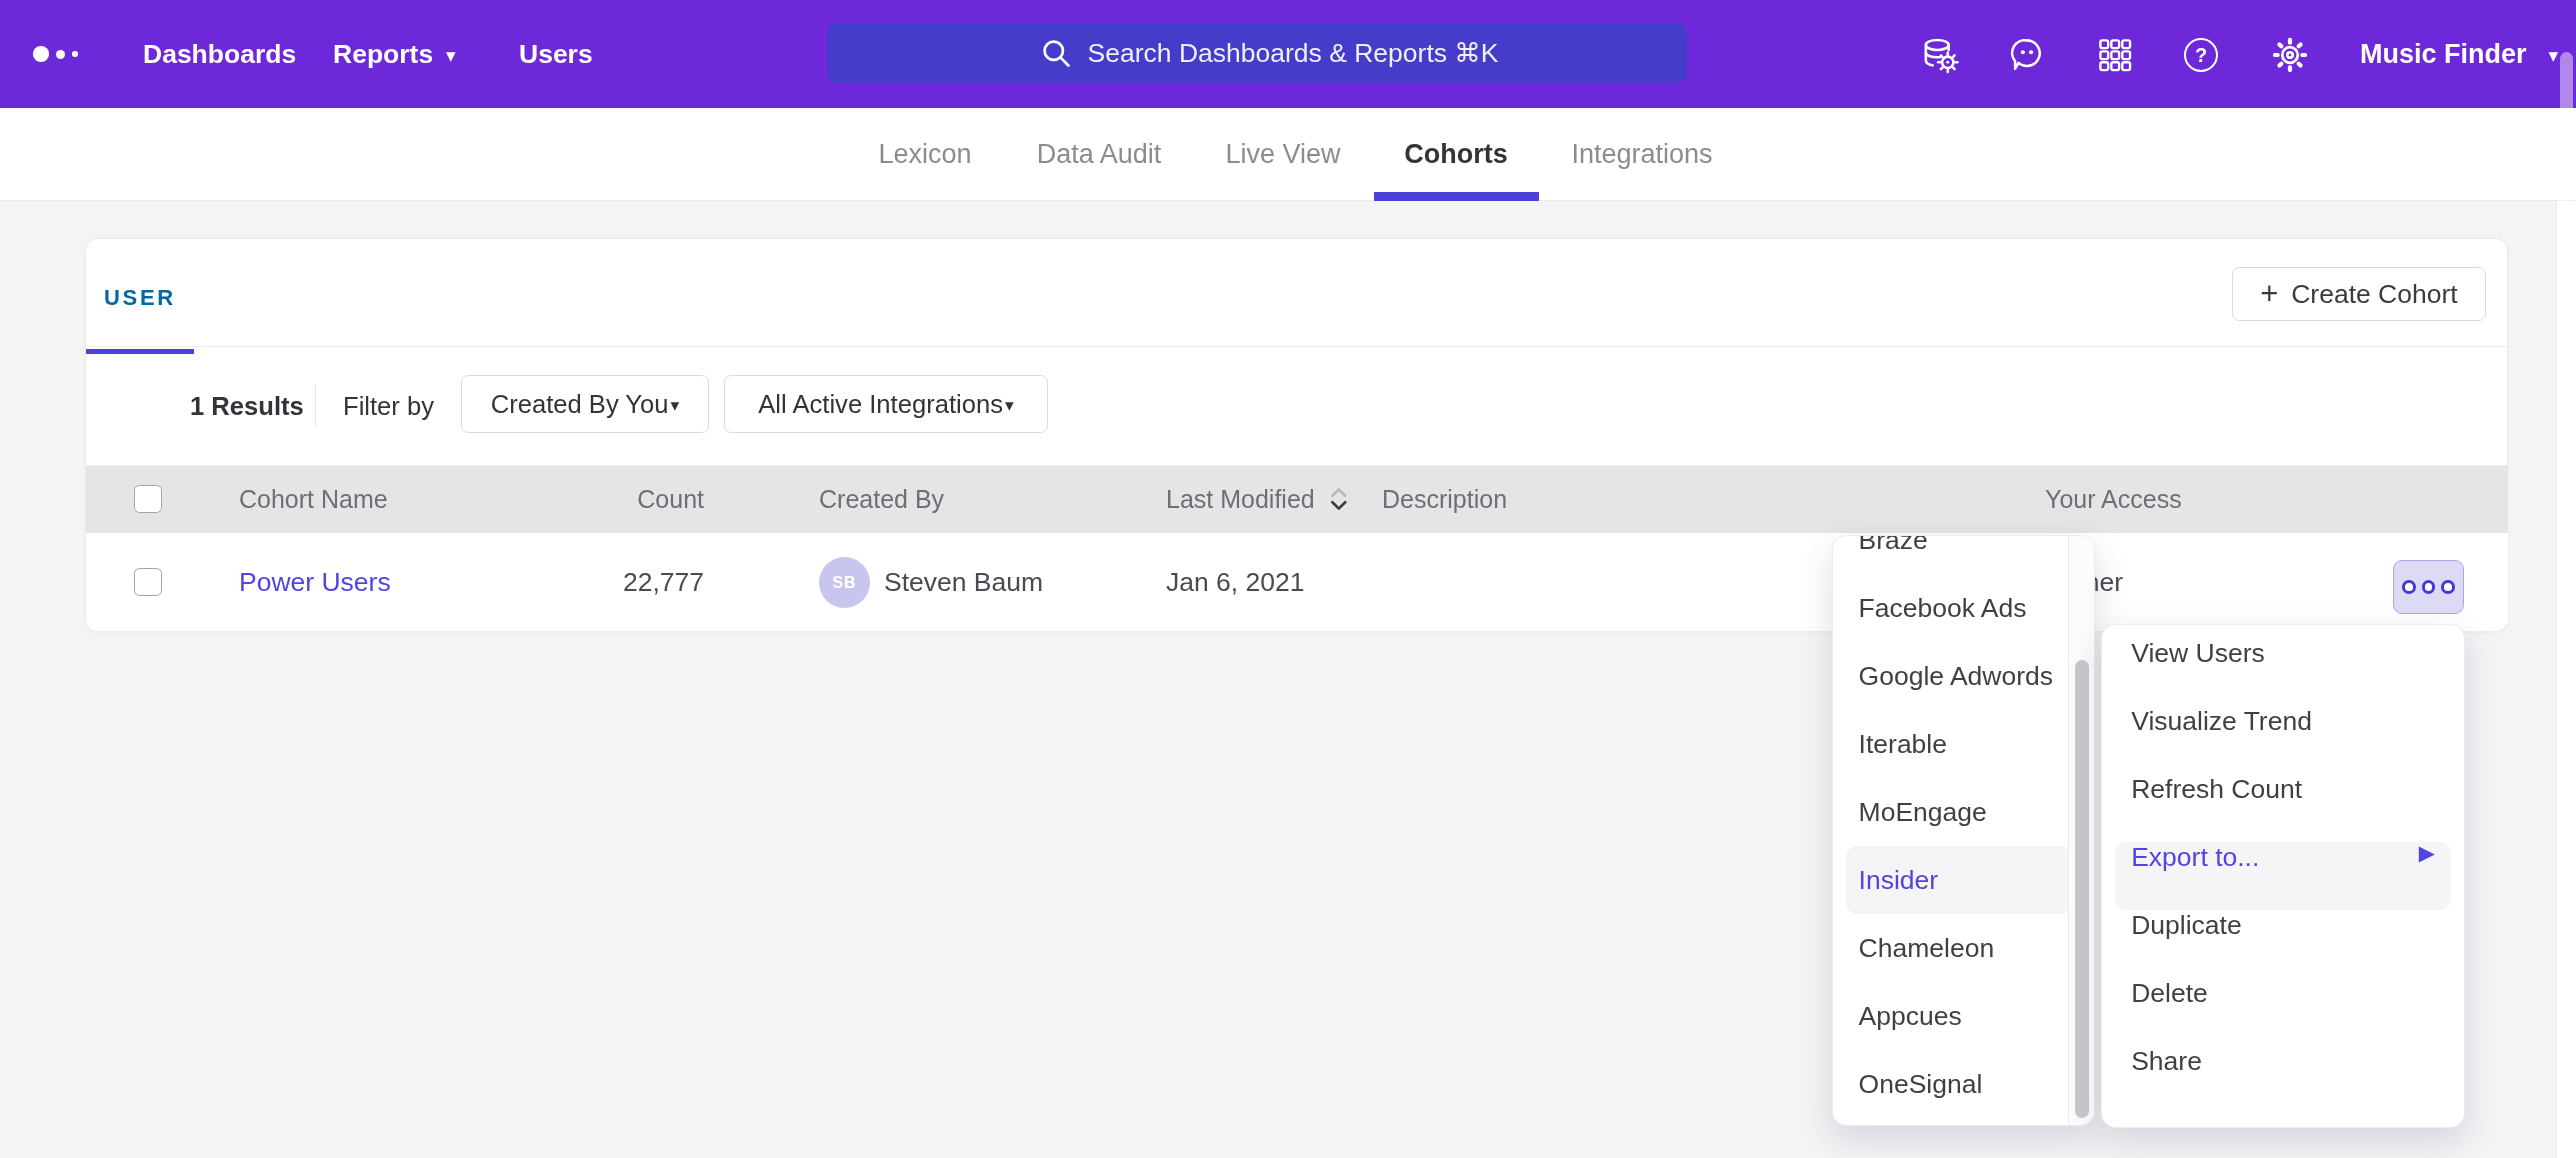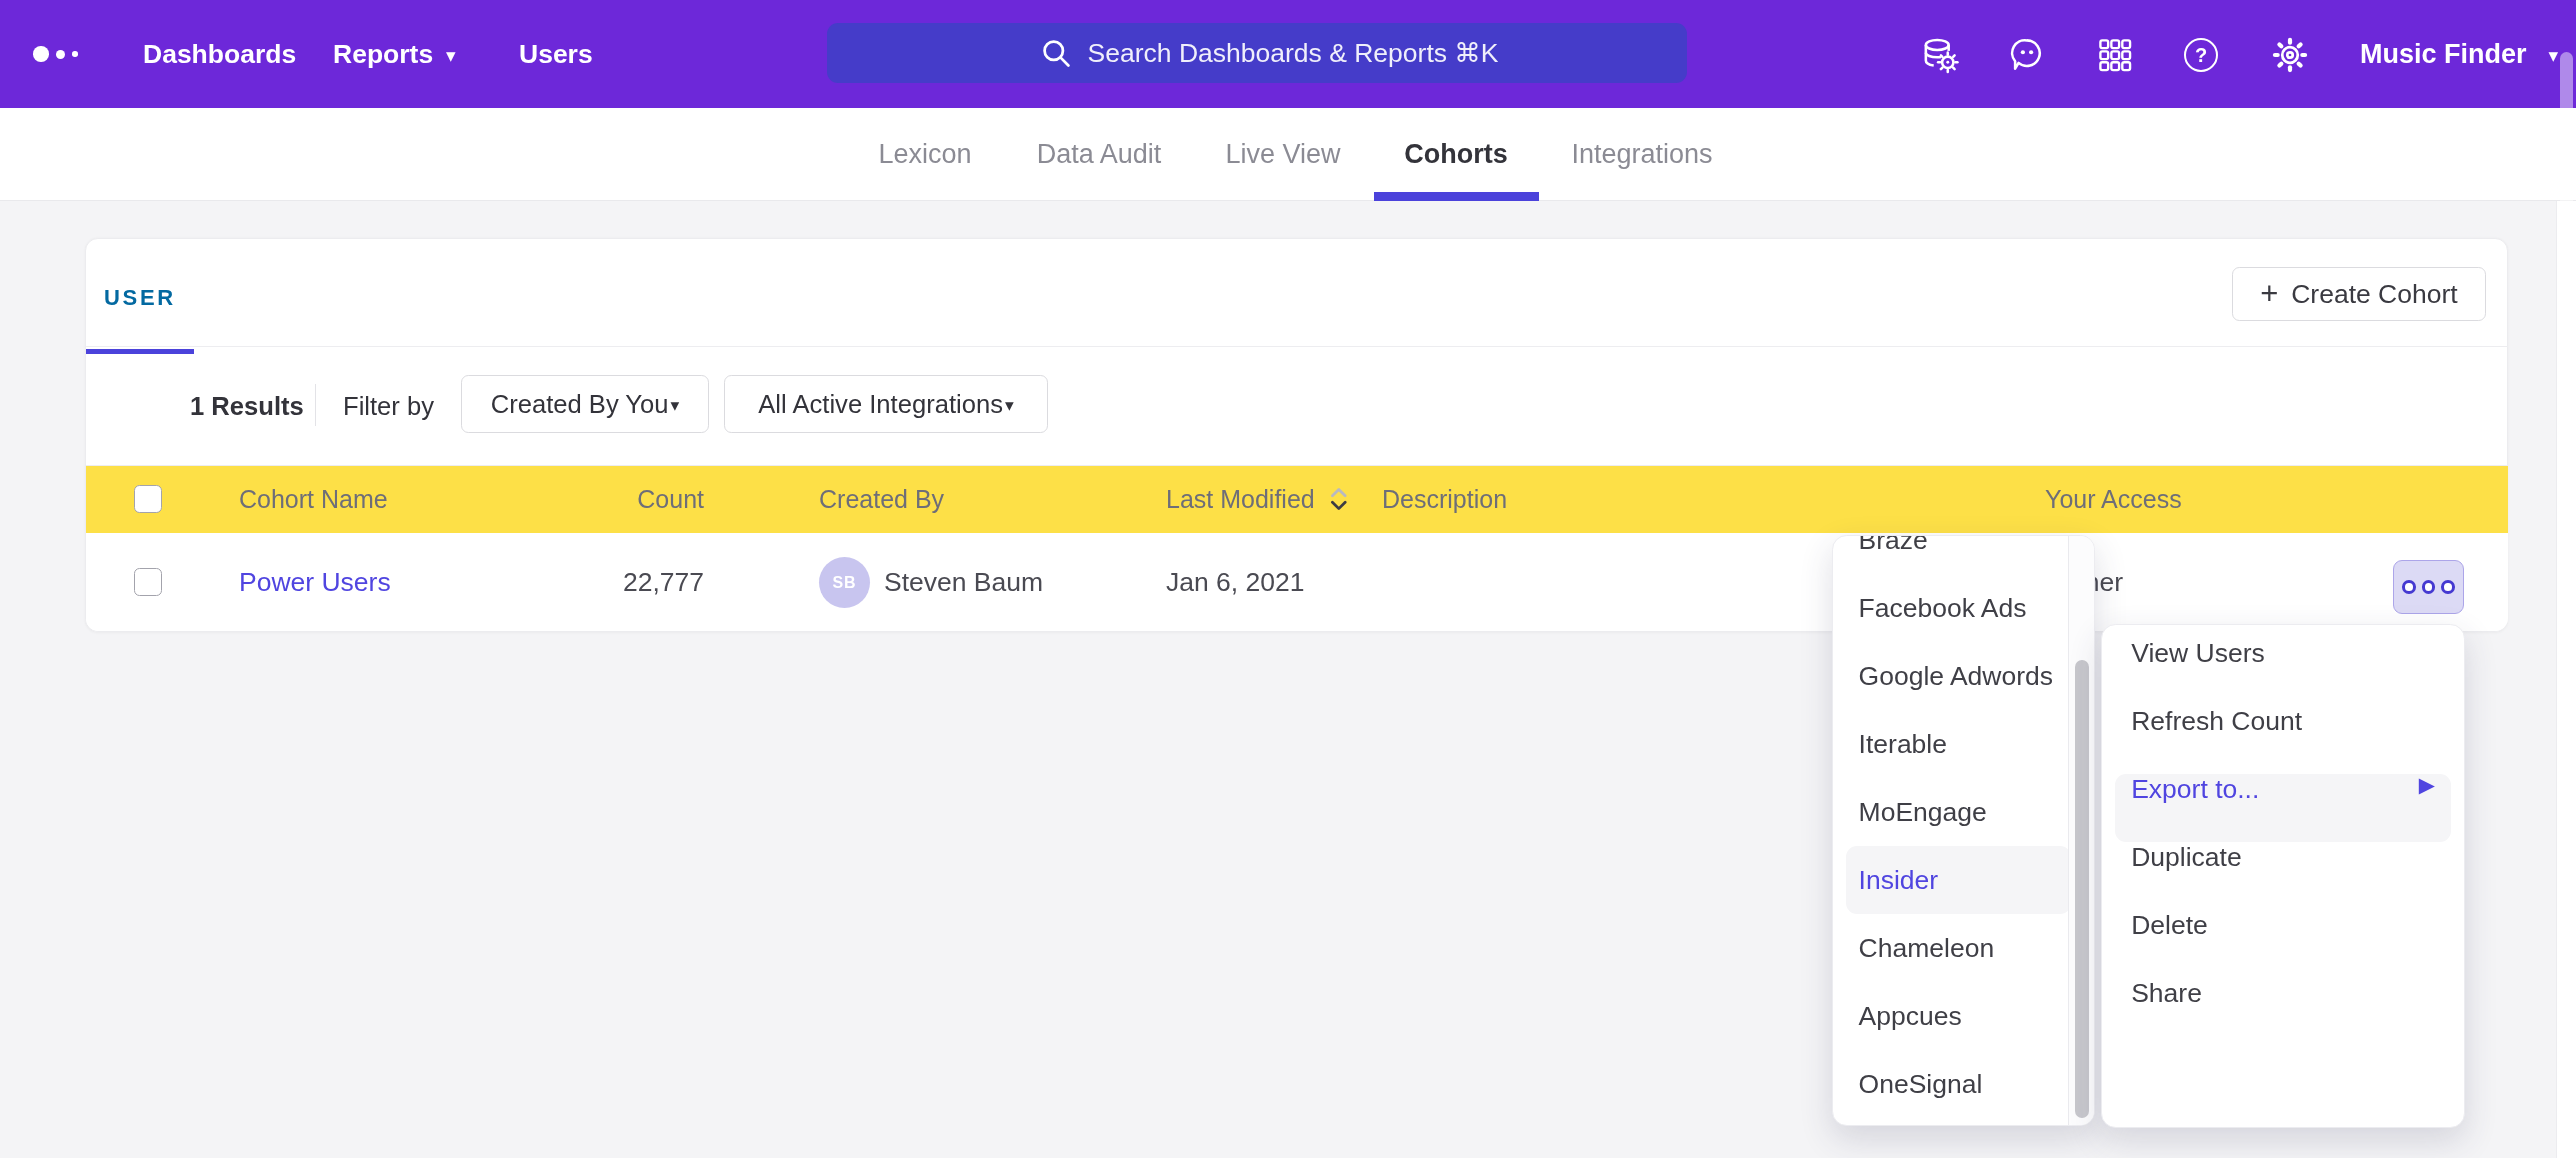--- a/index.html
+++ b/index.html
@@ -65,21 +65,21 @@
   #created-by-btn { left:375px; width:248px; }
   #integrations-btn { left:638px; width:324px; }
   .cohort-search { position:absolute; left:1853px; top:132px; width:545px; height:61px; background:#F3F3F5;
                    border-radius:9px; display:flex; align-items:center; }
   .cohort-search svg { margin-left:24px; flex:0 0 auto; }
   .cohort-search input { background:transparent; border:none; outline:none; color:#4A4A52; font-size:26.5px;
                          margin-left:16.4px; width:438px; font-family:inherit; }
   .cohort-search input::placeholder { color:#9C9CA4; }
 
   
-  .thead { position:absolute; left:0; top:226px; width:2422px; height:69px; background:#fde047;
+  .thead { position:absolute; left:0; top:226px; width:2422px; height:69px; background:#e5e5e5;
            border-top:0.9px solid #EDEDF0; border-bottom:0.9px solid #EDEDF0; }
   .th { position:absolute; top:0; height:67px; display:flex; align-items:center; font-size:25px;
         color:#6E6E78; font-weight:500; }
   .checkbox { width:28px; height:28px; border:1.8px solid #A3A3AC; border-radius:5.5px; background:#fff; cursor:pointer; }
   .trow { position:absolute; left:0; top:294px; width:2422px; height:98px; background:#fff; border-radius:0 0 12.8px 12.8px; }
   .td { position:absolute; top:0; height:98px; display:flex; align-items:center; font-size:26.5px; color:#4A4A52; }
   .cohort-link { color:#5045E0; font-weight:500; cursor:pointer; }
   .num { justify-content:flex-end; }
   .avatar { position:absolute; left:733px; top:24px; width:51px; height:51px; border-radius:50%;
             background:#C8C5EF; color:#fff; font-size:16px; font-weight:700; letter-spacing:0.9px;
@@ -310,20 +310,23 @@
     </div>
     <div class="menu-track"></div>
     <div class="menu-thumb"></div>
   </div>
 
   <div class="context-menu">
     <div class="ci">
       <span>View Users</span>
     </div>
     <div class="ci">
+      <span>Visualize Trend</span>
+    </div>
+    <div class="ci">
       <span>Refresh Count</span>
     </div>
     <div class="ci sel">
       <span>Export to...</span>
       <span class="arrow">▶</span>
     </div>
     <div class="ci">
       <span>Duplicate</span>
     </div>
     <div class="ci">

